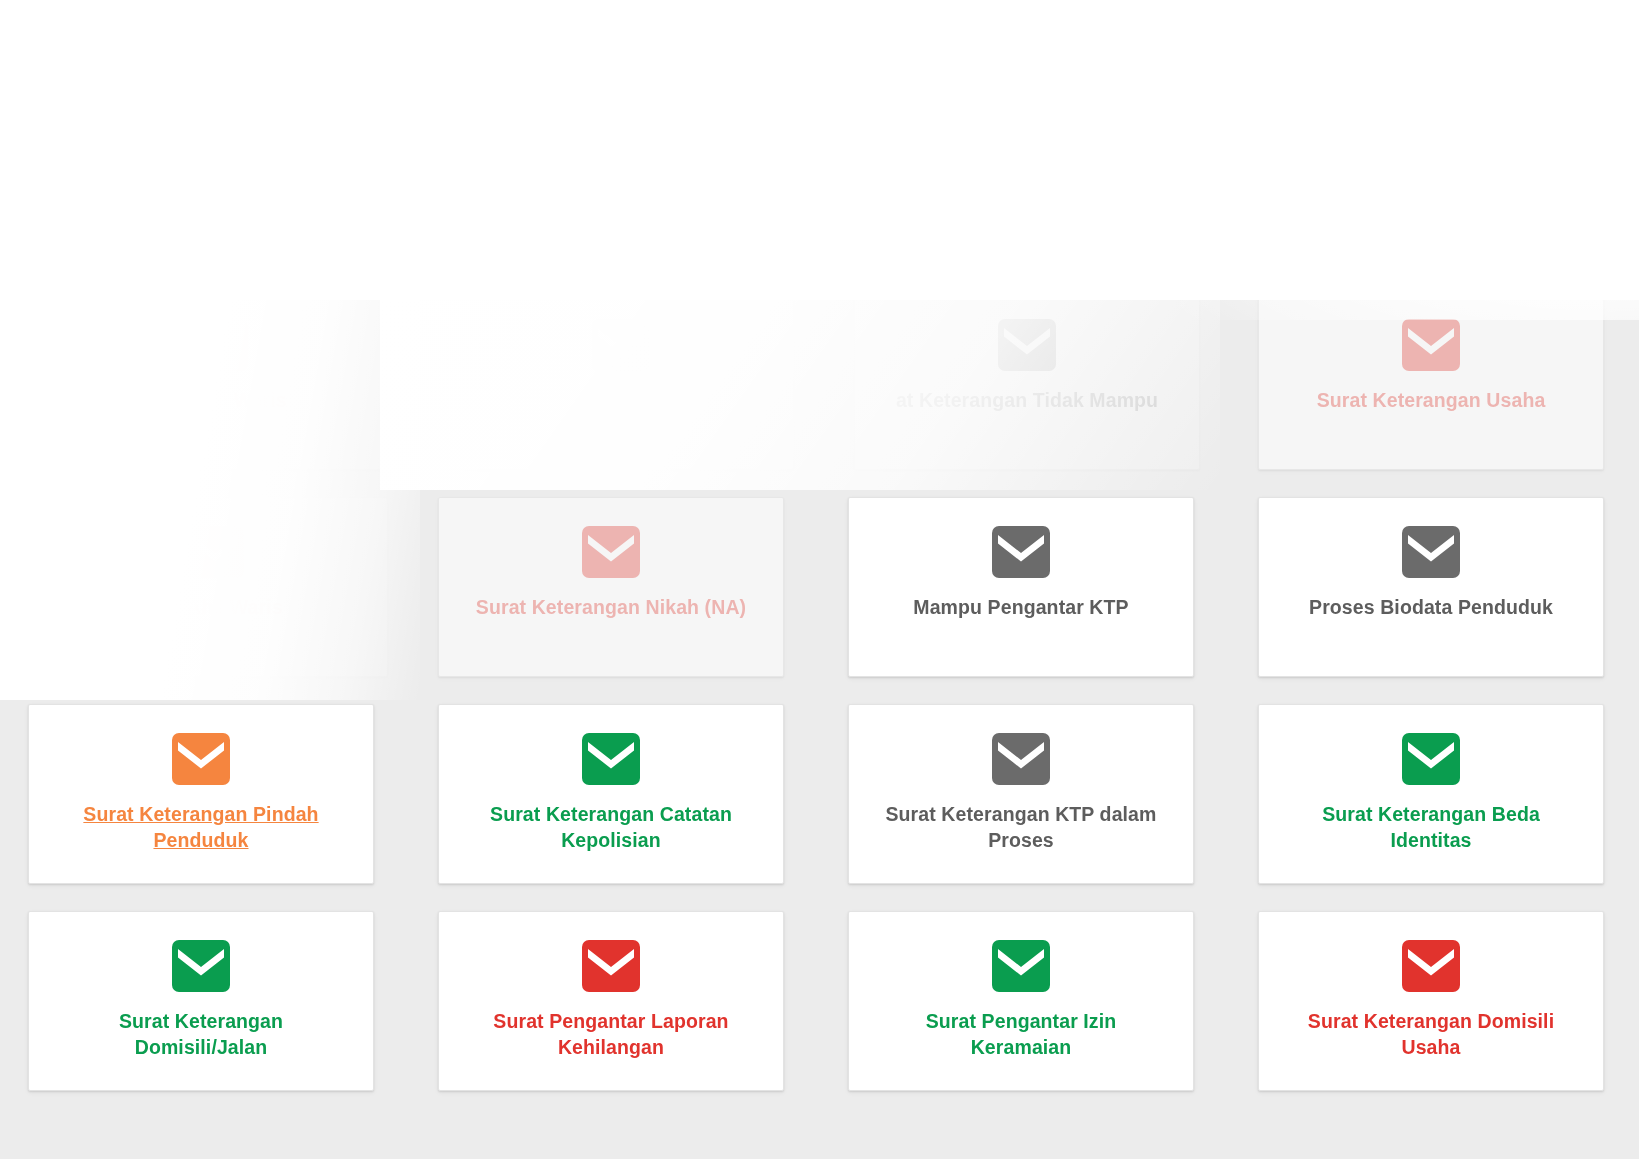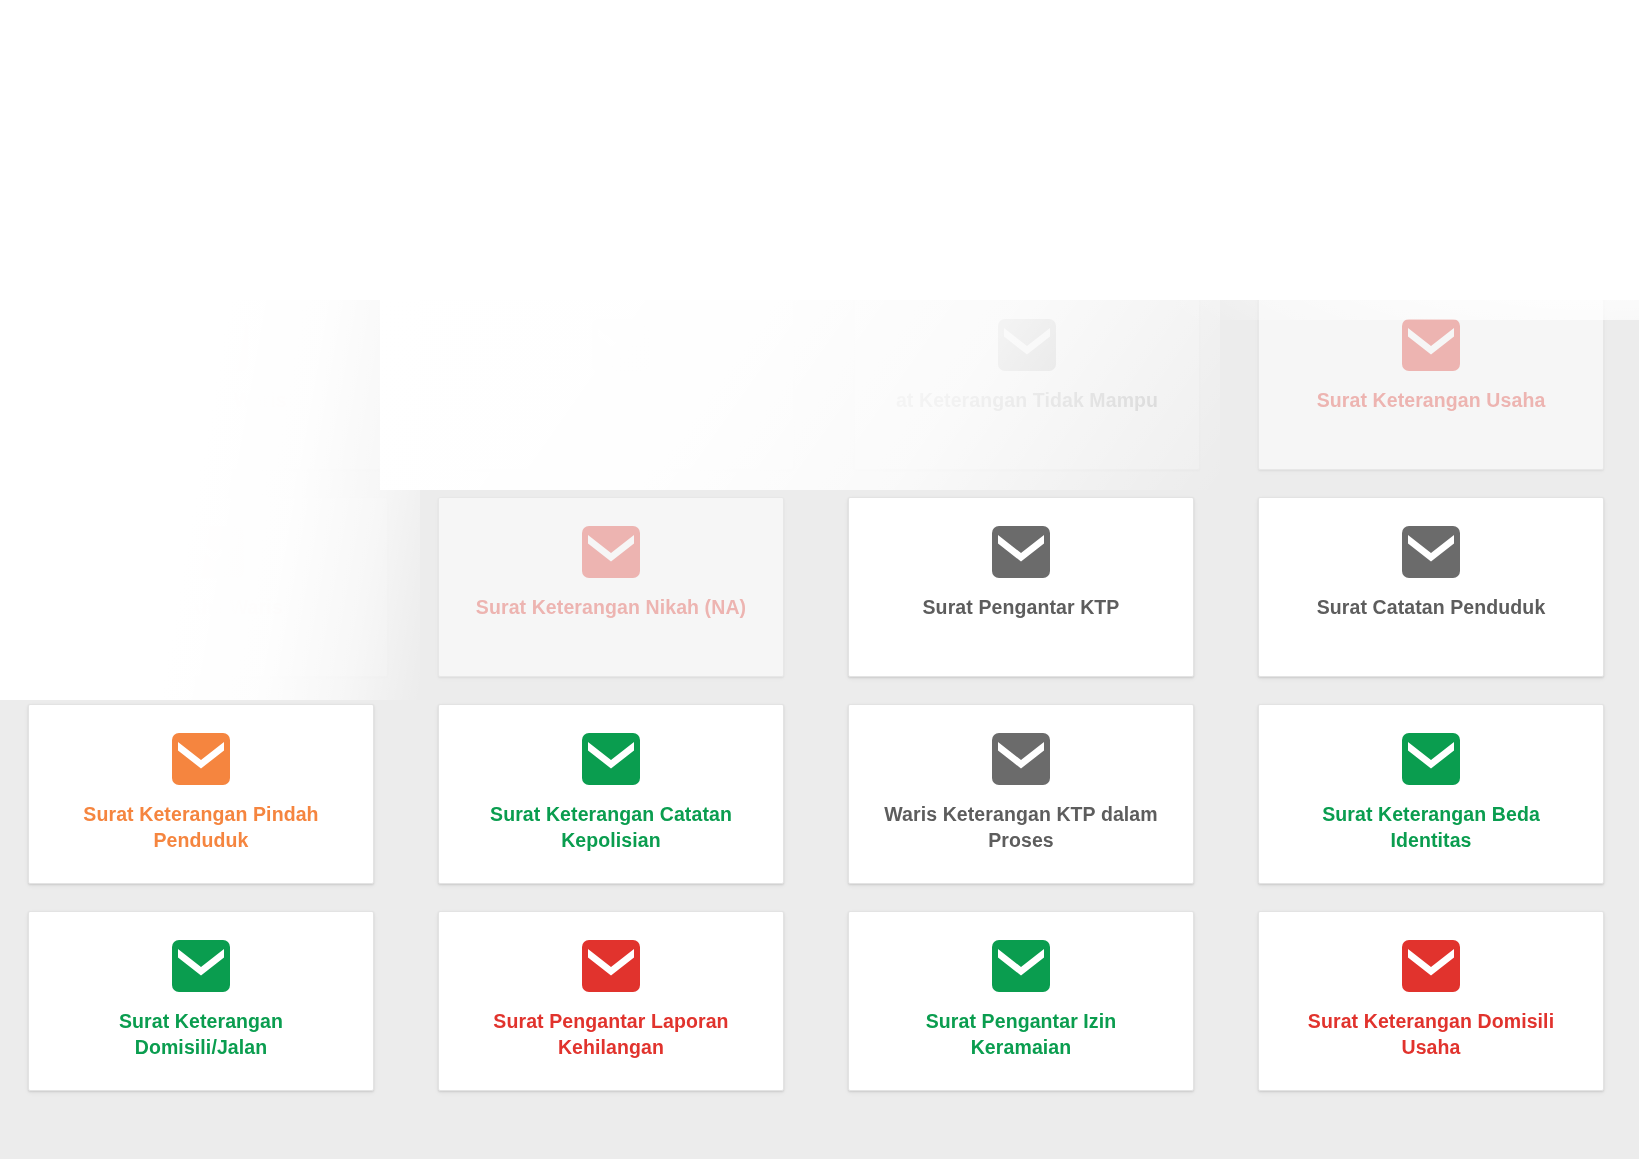--- a/index.html
+++ b/index.html
@@ -84,21 +84,21 @@
     text-align: center;
     font-size: 19.5px;
     font-weight: bold;
     line-height: 1.35;
     letter-spacing: 0.1px;
   }
 
   
   .c-grey   .card-label { color: #5d5d5d; }
   .c-green  .card-label { color: #0a9d4f; }
-  .c-orange .card-label { color: #f5853f; }
+  .c-orange .card-label { color: #f5853f; text-decoration: underline; }
   .c-red    .card-label { color: #e1332d; }
   .c-salmon .card-label { color: #ef8882; }
 
   
   
   .fade-55 { opacity: .55; }
   .fade-18 { opacity: .18; }
   .fade-10 { opacity: .10; }
 
   
@@ -193,30 +193,30 @@
         </span>
         <div class="card-label">Surat Keterangan Nikah (NA)</div>
       </div>
       <div class="card c-grey">
         <span class="icon-wrap">
           <svg viewBox="0 0 58 52" xmlns="http://www.w3.org/2000/svg">
             <rect x="0" y="0" width="58" height="52" rx="7" ry="7" fill="#6b6b6b"></rect>
             <path d="M6 9 L29 27 L52 9 L52 17.5 L29 35.5 L6 17.5 Z" fill="#ffffff"></path>
           </svg>
         </span>
-        <div class="card-label">Surat Pengantar KTP</div>
+        <div class="card-label">Mampu Pengantar KTP</div>
       </div>
       <div class="card c-grey">
         <span class="icon-wrap">
           <svg viewBox="0 0 58 52" xmlns="http://www.w3.org/2000/svg">
             <rect x="0" y="0" width="58" height="52" rx="7" ry="7" fill="#6b6b6b"></rect>
             <path d="M6 9 L29 27 L52 9 L52 17.5 L29 35.5 L6 17.5 Z" fill="#ffffff"></path>
           </svg>
         </span>
-        <div class="card-label">Surat Catatan Penduduk</div>
+        <div class="card-label">Proses Biodata Penduduk</div>
       </div>
       <div class="card c-orange">
         <span class="icon-wrap">
           <svg viewBox="0 0 58 52" xmlns="http://www.w3.org/2000/svg">
             <rect x="0" y="0" width="58" height="52" rx="7" ry="7" fill="#f5853f"></rect>
             <path d="M6 9 L29 27 L52 9 L52 17.5 L29 35.5 L6 17.5 Z" fill="#ffffff"></path>
           </svg>
         </span>
         <div class="card-label">Surat Keterangan Pindah Penduduk</div>
       </div>
@@ -229,21 +229,21 @@
         </span>
         <div class="card-label">Surat Keterangan Catatan Kepolisian</div>
       </div>
       <div class="card c-grey">
         <span class="icon-wrap">
           <svg viewBox="0 0 58 52" xmlns="http://www.w3.org/2000/svg">
             <rect x="0" y="0" width="58" height="52" rx="7" ry="7" fill="#6b6b6b"></rect>
             <path d="M6 9 L29 27 L52 9 L52 17.5 L29 35.5 L6 17.5 Z" fill="#ffffff"></path>
           </svg>
         </span>
-        <div class="card-label">Waris Keterangan KTP dalam Proses</div>
+        <div class="card-label">Surat Keterangan KTP dalam Proses</div>
       </div>
       <div class="card c-green">
         <span class="icon-wrap">
           <svg viewBox="0 0 58 52" xmlns="http://www.w3.org/2000/svg">
             <rect x="0" y="0" width="58" height="52" rx="7" ry="7" fill="#0a9d4f"></rect>
             <path d="M6 9 L29 27 L52 9 L52 17.5 L29 35.5 L6 17.5 Z" fill="#ffffff"></path>
           </svg>
         </span>
         <div class="card-label">Surat Keterangan Beda Identitas</div>
       </div>

